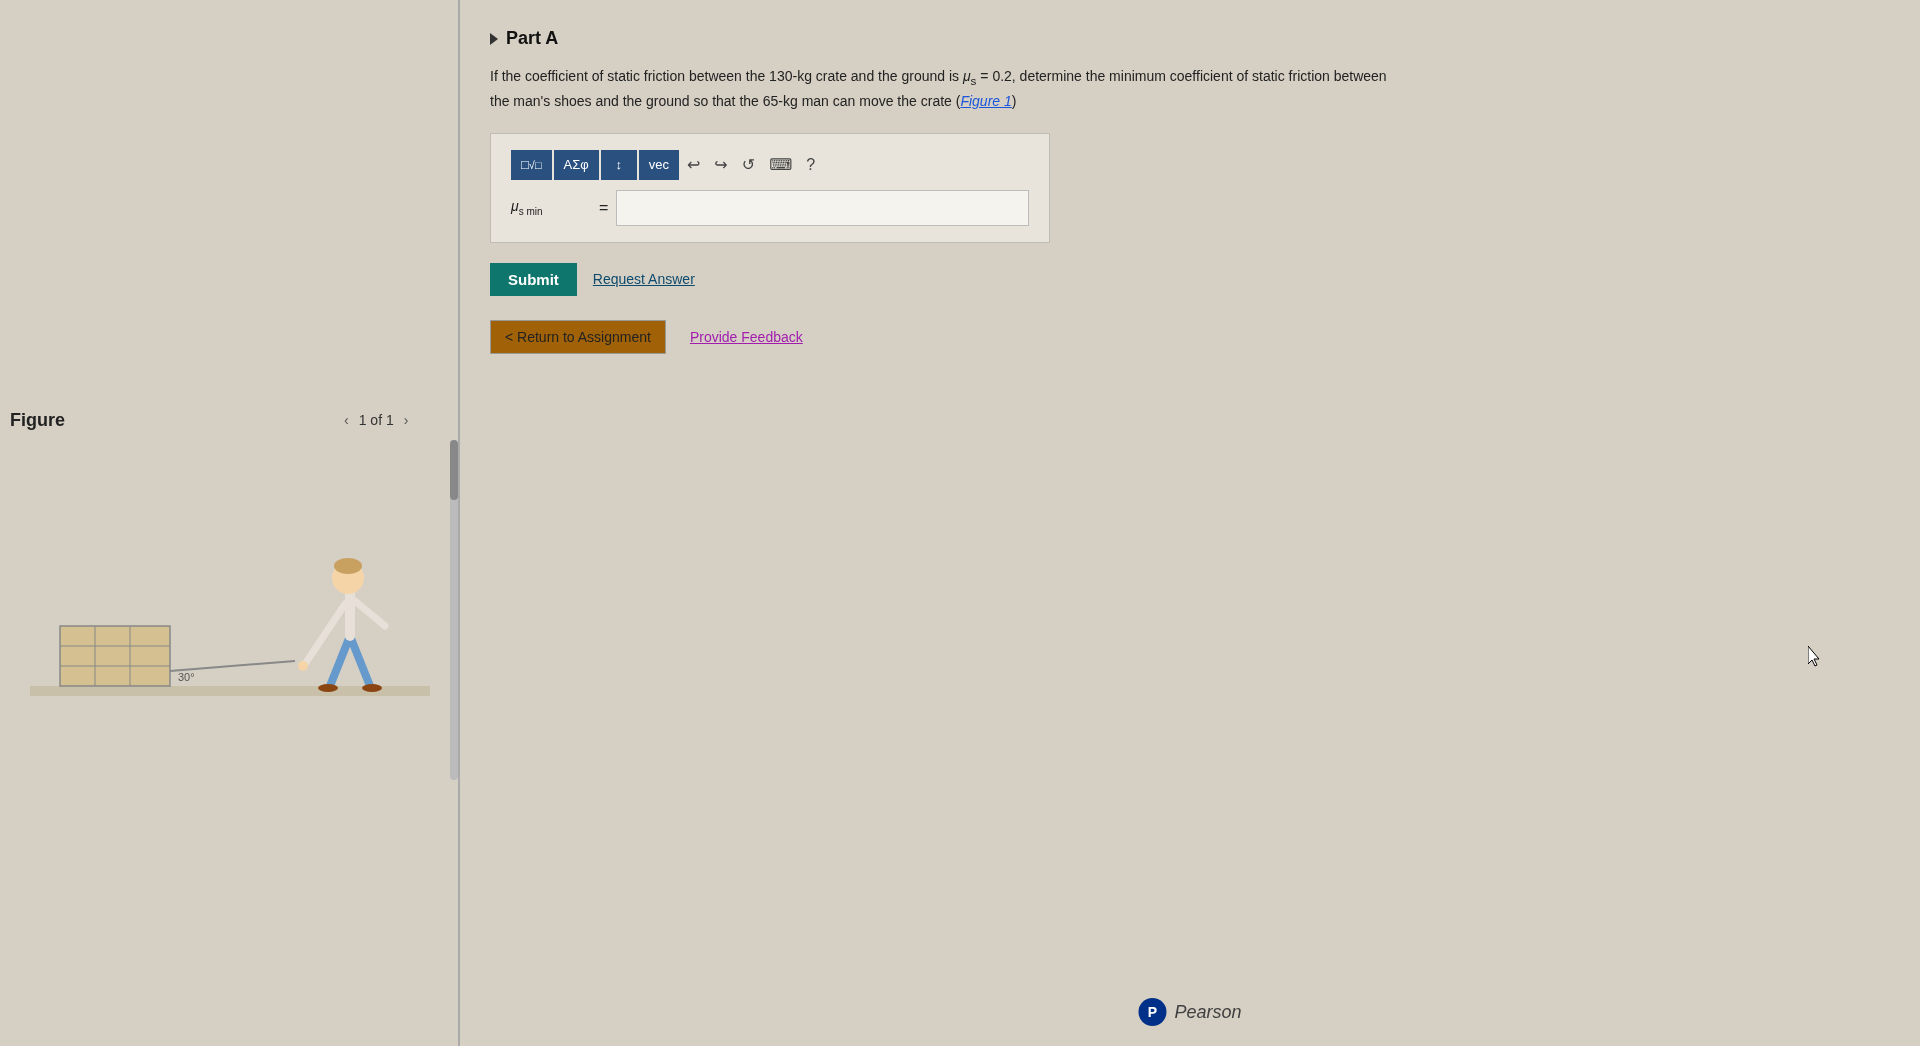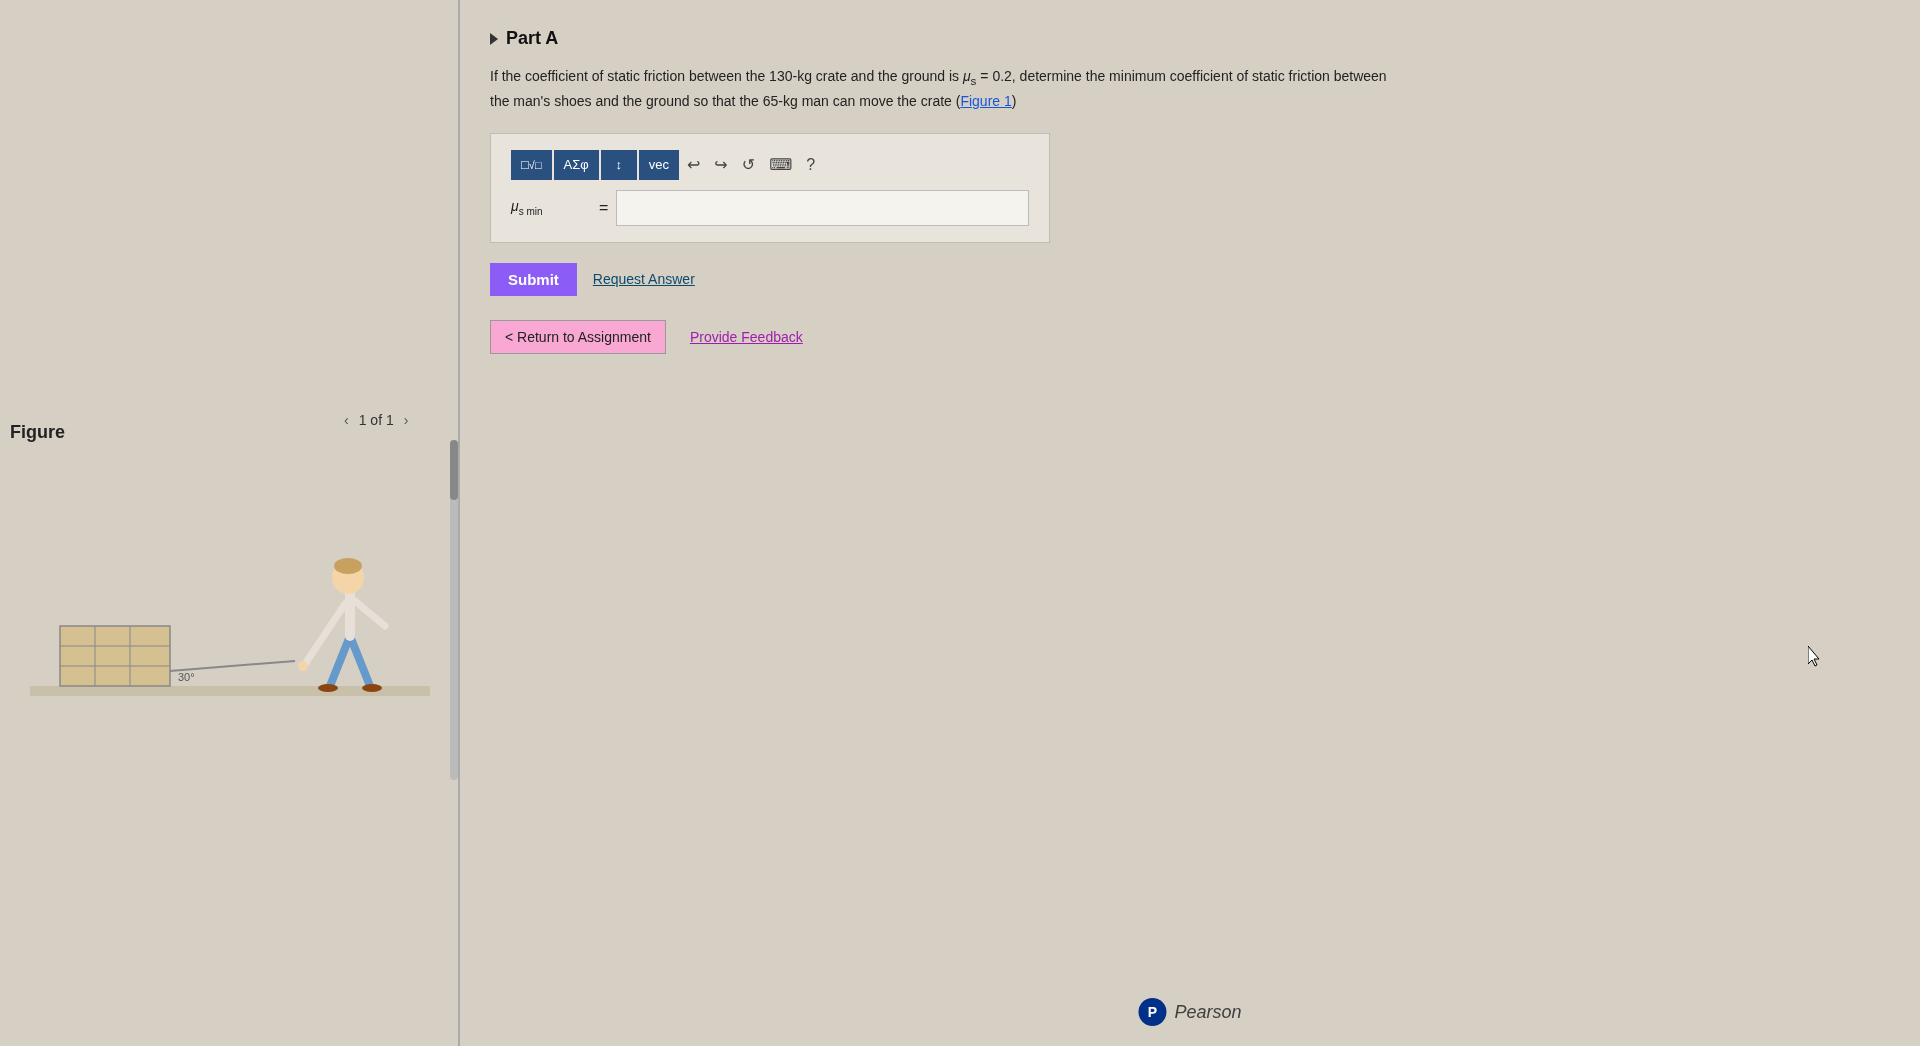--- a/index.html
+++ b/index.html
@@ -24,21 +24,21 @@
       width: 460px;
       height: 100%;
       background-color: #d6d0c4;
       position: relative;
       border-right: 2px solid #aaa;
       flex-shrink: 0;
     }
 
     .figure-label {
       position: absolute;
-      top: 422px;
+      top: 410px;
       left: 10px;
       font-size: 18px;
       font-weight: bold;
       color: #222;
     }
 
     .figure-nav {
       position: absolute;
       top: 410px;
       left: 340px;
@@ -116,20 +116,21 @@
       font-size: 14px;
       color: #222;
       line-height: 1.6;
       margin-bottom: 20px;
       max-width: 900px;
     }
 
     .problem-text a {
       color: #1a56db;
       text-decoration: underline;
+      font-style: italic;
     }
 
     
     .answer-container {
       background-color: #e8e4dc;
       border: 1px solid #c0bdb5;
       padding: 16px 20px;
       max-width: 560px;
       margin-bottom: 20px;
     }
@@ -203,21 +204,21 @@
 
     
     .submit-row {
       display: flex;
       align-items: center;
       gap: 16px;
       margin-bottom: 24px;
     }
 
     .submit-btn {
-      background-color: #8b5cf6;
+      background-color: #0f766e;
       color: white;
       border: none;
       padding: 8px 18px;
       font-size: 15px;
       cursor: pointer;
       font-weight: bold;
     }
 
     .request-answer-link {
       color: #0c4a6e;
@@ -230,21 +231,21 @@
 
     
     .bottom-row {
       display: flex;
       align-items: center;
       gap: 24px;
       margin-bottom: 30px;
     }
 
     .return-btn {
-      background-color: #f9a8d4;
+      background-color: #a16207;
       color: #222;
       border: 1px solid #999;
       padding: 8px 14px;
       font-size: 14px;
       cursor: pointer;
       display: flex;
       align-items: center;
       gap: 6px;
     }
 

